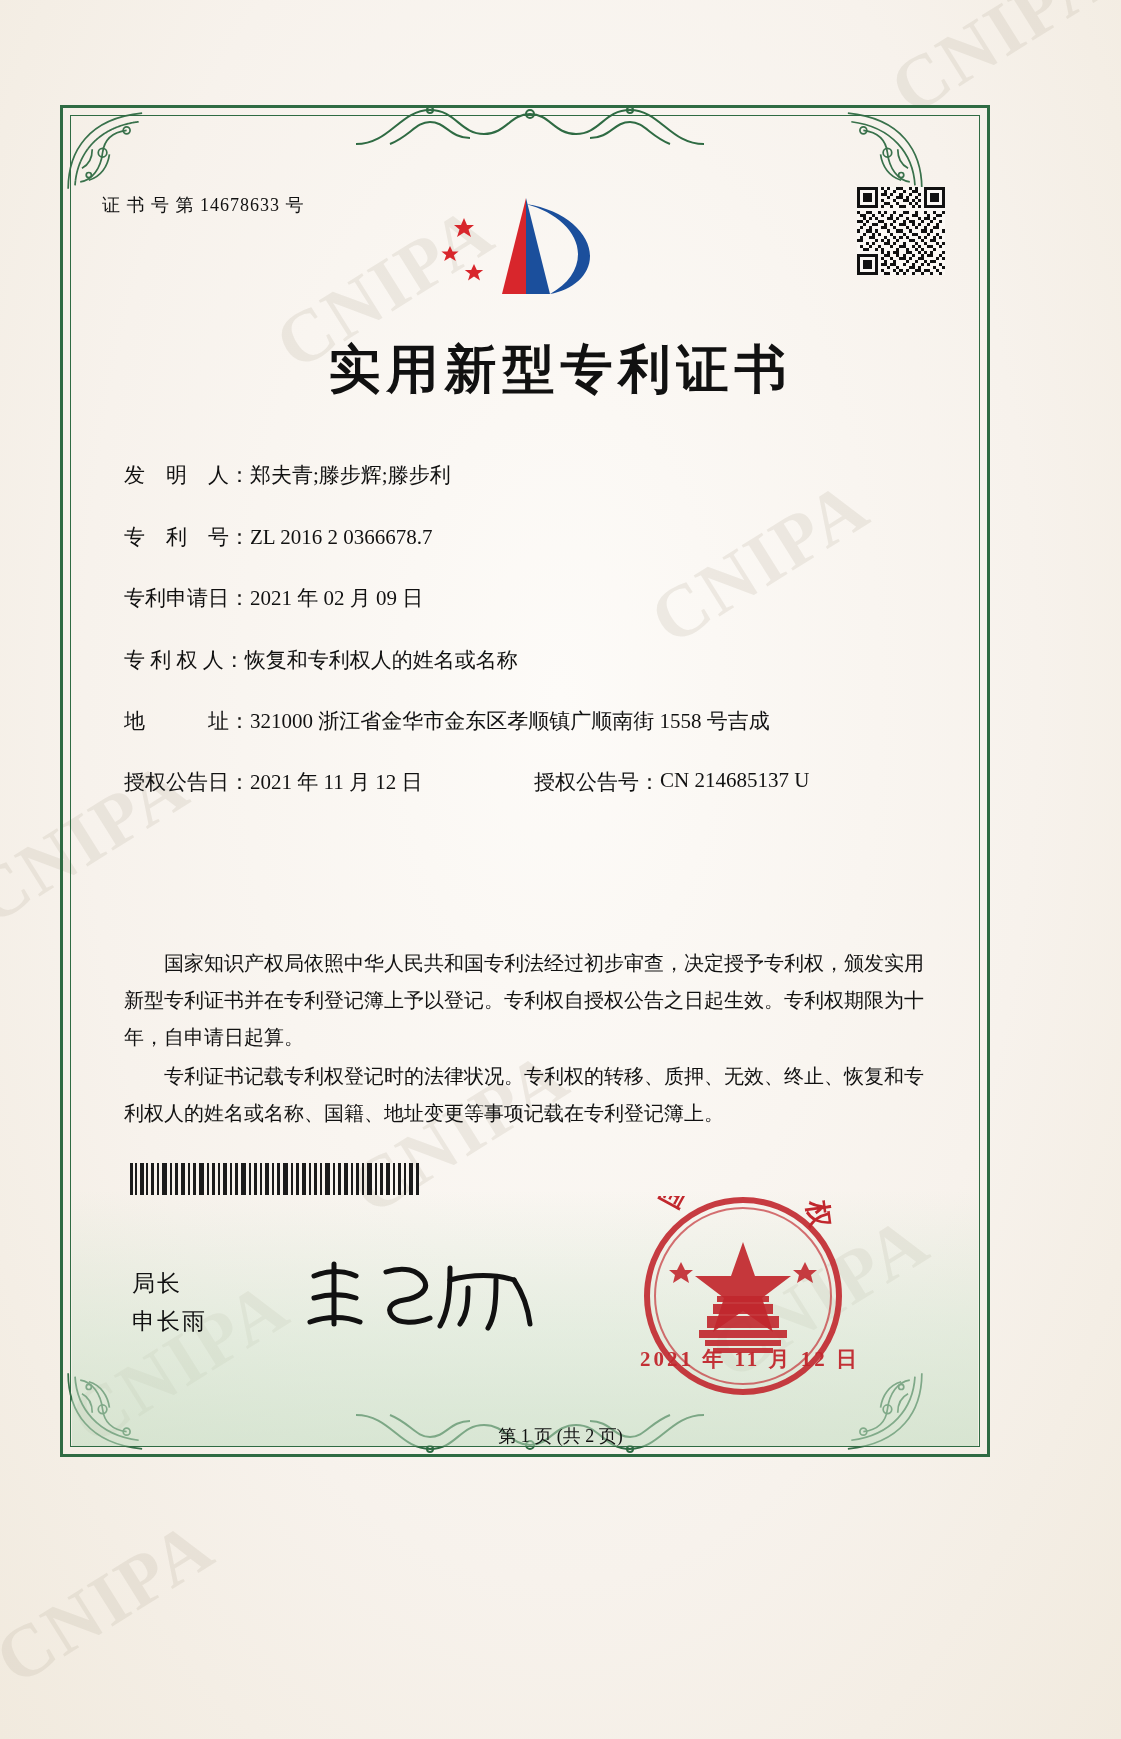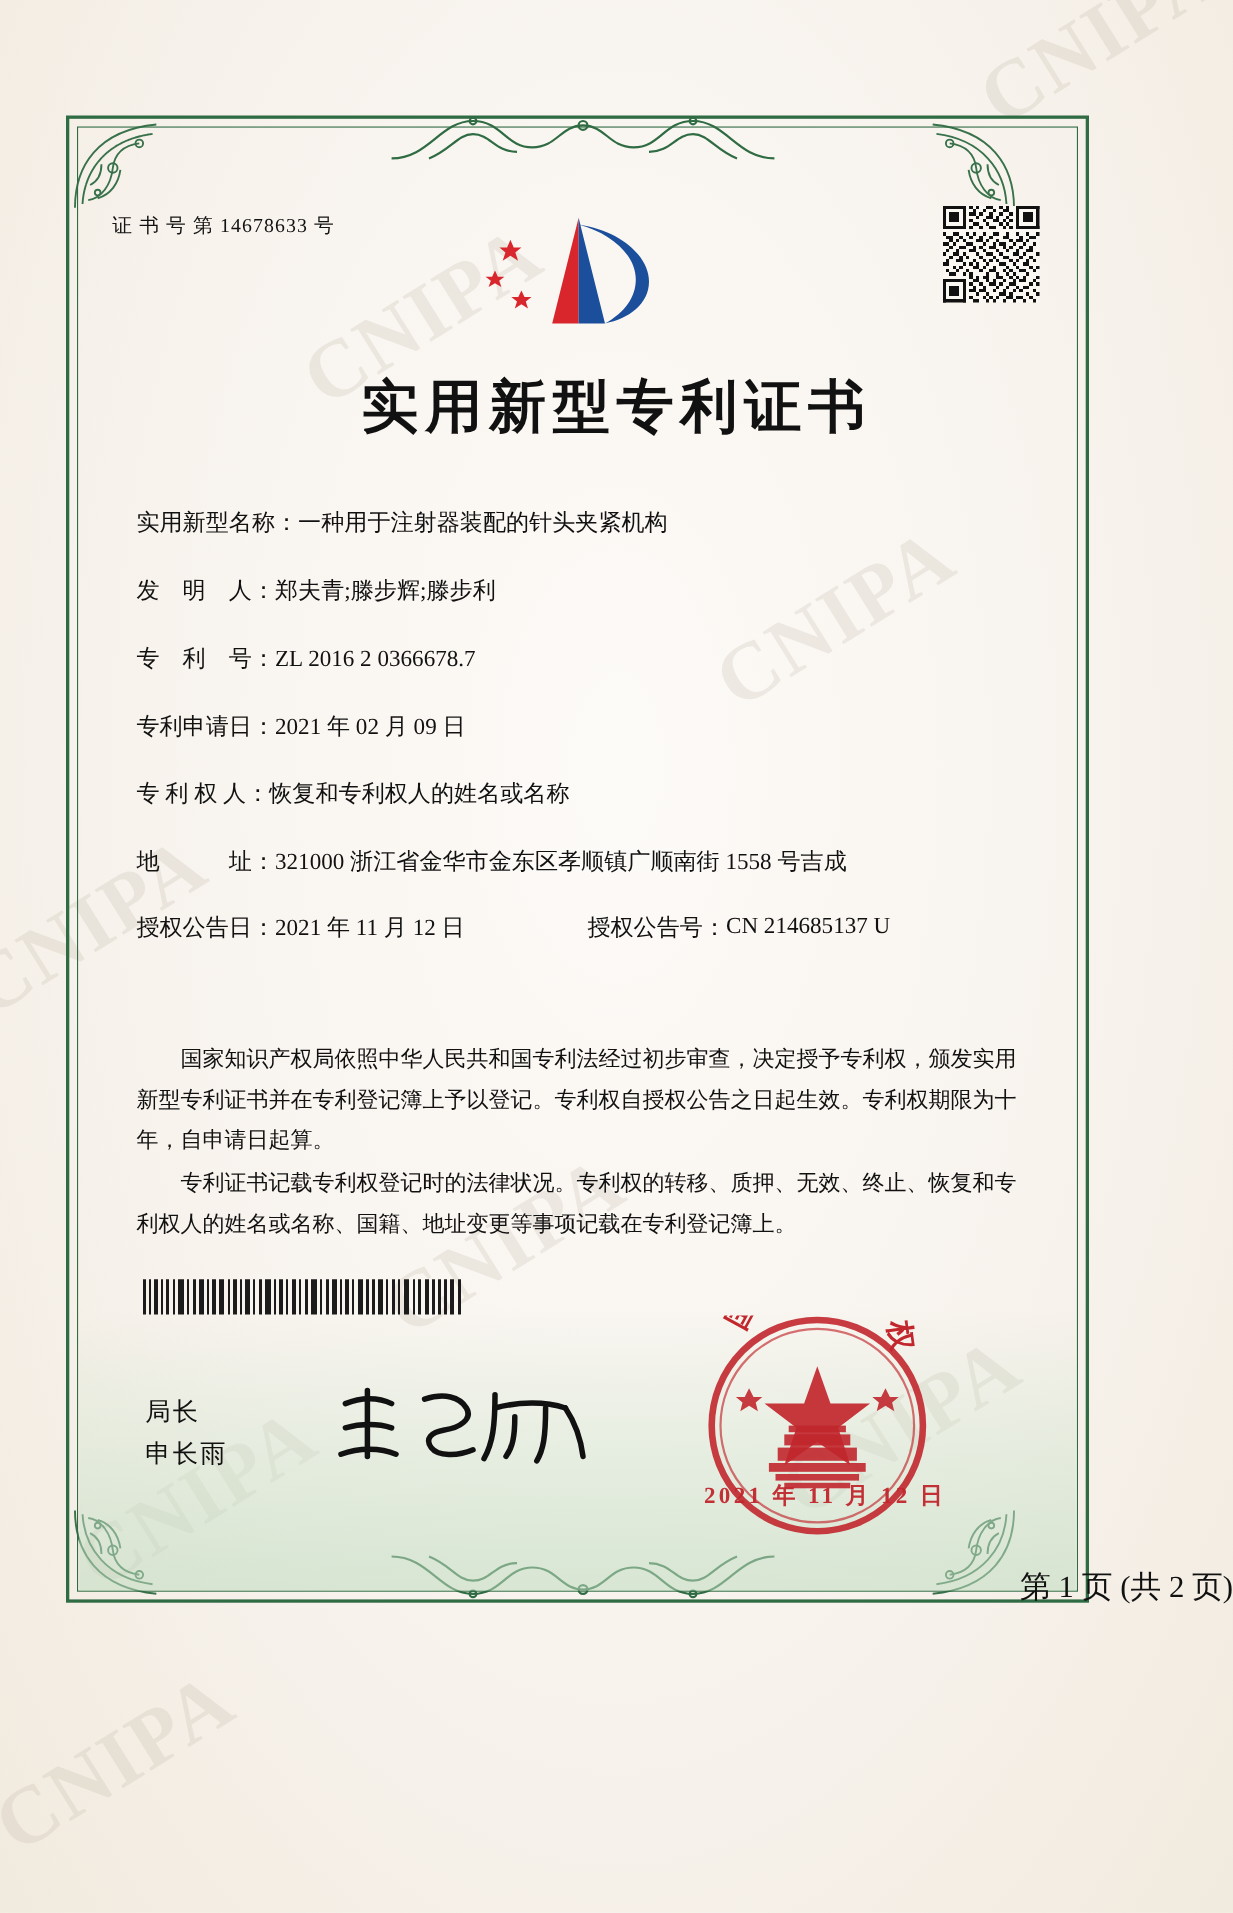--- a/index.html
+++ b/index.html
@@ -203,22 +203,22 @@
     color: #c1272d;
     letter-spacing: 3px;
     font-weight: 600;
     opacity: .95;
   }
 
   
   .page-no {
     position: absolute;
     left: 0; right: 0; top: 1424px;
-    text-align: right;
-    font-size: 28px;
+    text-align: center;
+    font-size: 18px;
     color: #111;
   }
   .tail-note {
     position: absolute;
     left: 0; right: 0; top: 1487px;
     text-align: center;
     font-size: 21px;
     color: #111;
     letter-spacing: 2px;
   }
@@ -557,24 +557,20 @@
       <polygon points="86,8 86,104 62,104" fill="#d8262c"></polygon>
       <polygon points="86,8 86,104 110,104" fill="#1b4f9c"></polygon>
       <path d="M86 14 C126 20 150 44 150 66 C150 86 132 100 110 104 C128 94 138 80 138 64 C138 42 116 22 86 14 Z" fill="#1b4f9c"></path>
     </svg>
   </div>
 
   <div class="doc-title">实用新型专利证书</div>
 
   <div class="fields">
     <div class="frow">
-      <span class="flabel">实用新型名称：</span>
-      <span class="fvalue">一种用于注射器装配的针头夹紧机构</span>
-    </div>
-    <div class="frow">
       <span class="flabel">发　明　人：</span>
       <span class="fvalue">郑夫青;滕步辉;滕步利</span>
     </div>
     <div class="frow">
       <span class="flabel">专　利　号：</span>
       <span class="fvalue">ZL 2016 2 0366678.7</span>
     </div>
     <div class="frow">
       <span class="flabel">专利申请日：</span>
       <span class="fvalue">2021 年 02 月 09 日</span>

